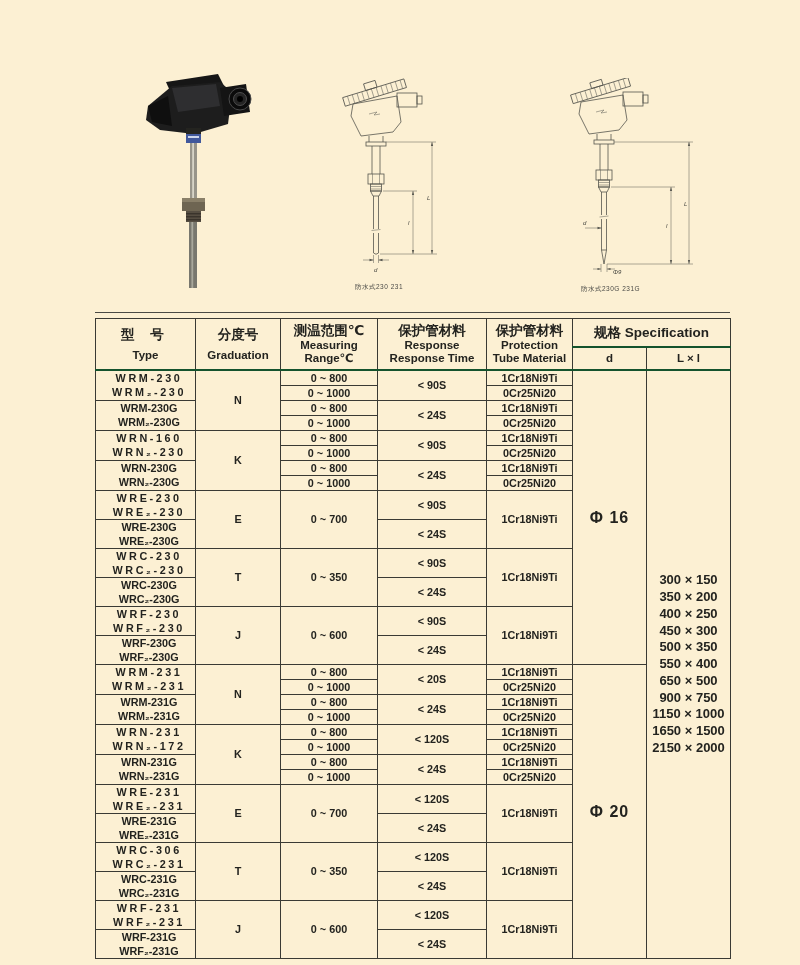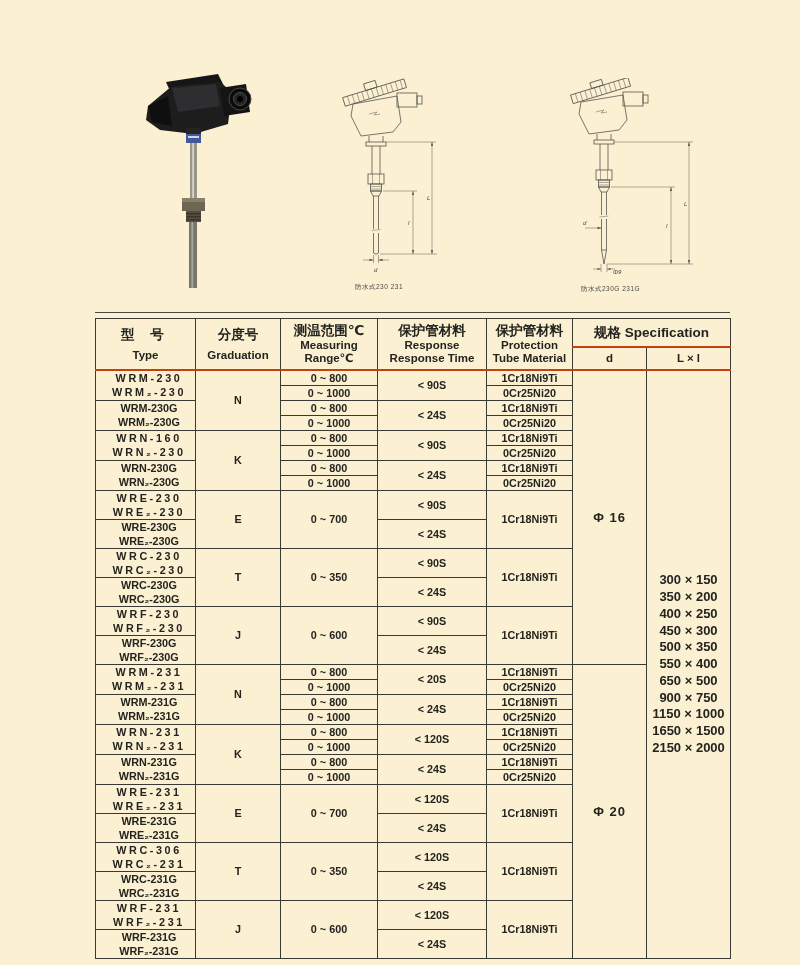--- a/index.html
+++ b/index.html
@@ -17,32 +17,32 @@
   
   .pre-rule{position:absolute;left:95px;top:312px;width:635px;height:1px;background:#4a4a44;}
 
   
   table.spec{position:absolute;left:95px;top:318px;width:635px;border-collapse:collapse;table-layout:fixed;
              color:#23231f;}
   table.spec{border:1.6px solid #3a3a34;}
   th,td{padding:0;margin:0;}
   th{border-right:1px solid #3a3a34;font-weight:600;vertical-align:middle;}
   thead tr.sub th{border-top:1px solid #3a3a34;}
-  thead th{border-bottom:2px solid #c2410c;}
+  thead th{border-bottom:2px solid #14532d;}
   .zh{font-size:13.5px;line-height:16px;}
   .en{font-size:11.5px;font-weight:600;line-height:13px;}
   th.h-type .zh{letter-spacing:6px;}
   th .gap{height:6px;}
   tbody td{border-right:1px solid #3a3a34;font-size:10.8px;font-weight:600;
            text-align:center;vertical-align:middle;height:14px;line-height:13px;}
   td.last,th.last{border-right:none;}
   .b-bottom{border-bottom:1px solid #3a3a34;}
   td.type-cell{text-align:center;padding-left:7px;white-space:nowrap;}
   td.type-cell.spaced{letter-spacing:2.6px;}
-  td.d-cell{font-size:13px;letter-spacing:1px;}
+  td.d-cell{font-size:16px;letter-spacing:1px;}
   .lxl-line{font-size:13px;line-height:16.8px;font-weight:600;white-space:nowrap;}
   
   col.c-type{width:100px}col.c-grad{width:85px}col.c-range{width:97px}
   col.c-thermal{width:109px}col.c-mat{width:86px}col.c-d{width:74px}col.c-lxl{width:84px}
 
   svg .ln{stroke:#55554e;stroke-width:.8;fill:none;}
   svg .thin{stroke:#66665e;stroke-width:.55;fill:none;}
   svg text{font-family:"Liberation Sans",sans-serif;}
   .dimlab{font-size:6px;font-style:italic;fill:#44443e;}
 </style>
@@ -405,21 +405,21 @@
           <td class="b-bottom">0Cr25Ni20</td>
         </tr>
         <tr>
           <td class="type-cell spaced">WRN-231</td>
           <td class="b-bottom" rowspan="4">K</td>
           <td class="b-bottom">0 ~ 800</td>
           <td class="b-bottom" rowspan="2">&lt; 120S</td>
           <td class="b-bottom">1Cr18Ni9Ti</td>
         </tr>
         <tr>
-          <td class="type-cell b-bottom spaced">WRN₂-231</td>
+          <td class="type-cell b-bottom spaced">WRN₂-172</td>
           <td class="b-bottom">0 ~ 1000</td>
           <td class="b-bottom">0Cr25Ni20</td>
         </tr>
         <tr>
           <td class="type-cell">WRN-231G</td>
           <td class="b-bottom">0 ~ 800</td>
           <td class="b-bottom" rowspan="2">&lt; 24S</td>
           <td class="b-bottom">1Cr18Ni9Ti</td>
         </tr>
         <tr>

